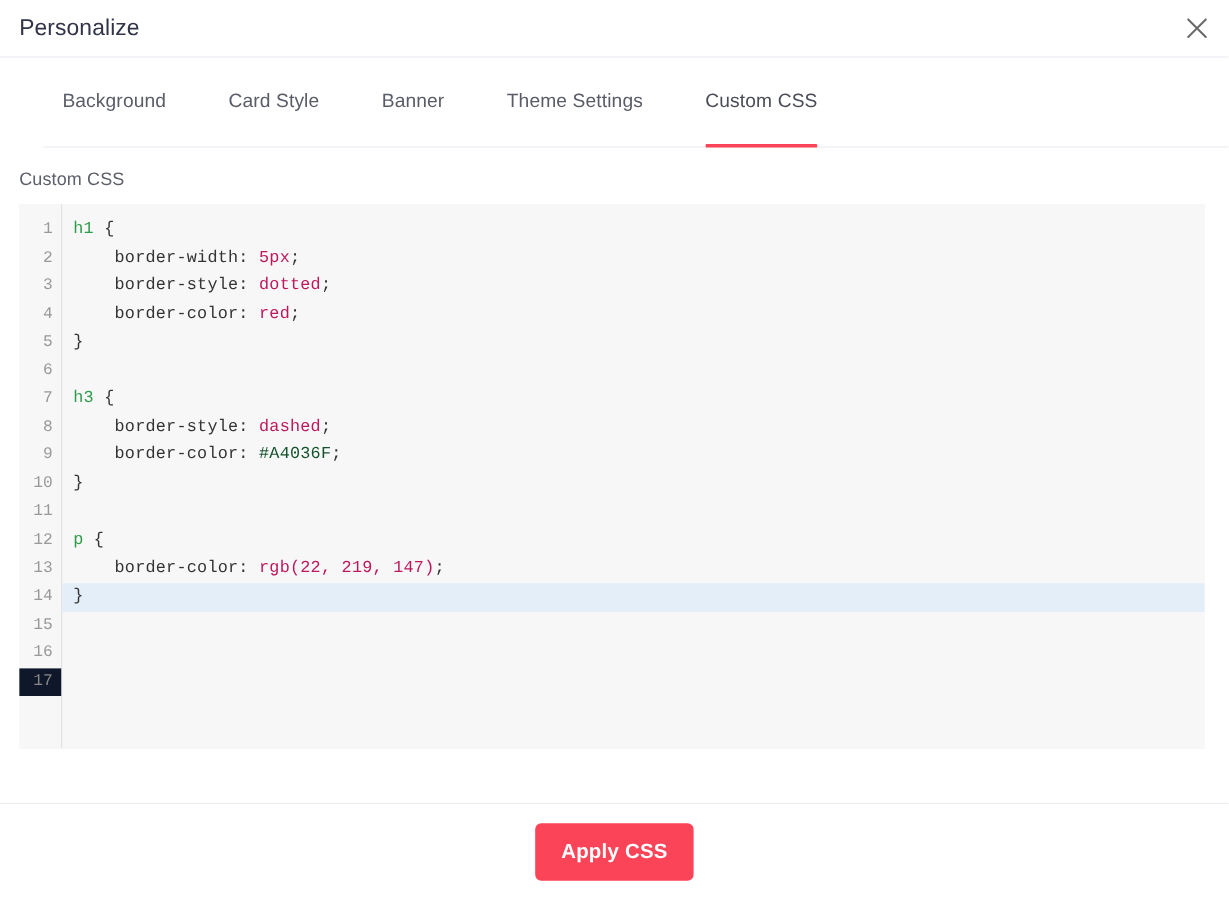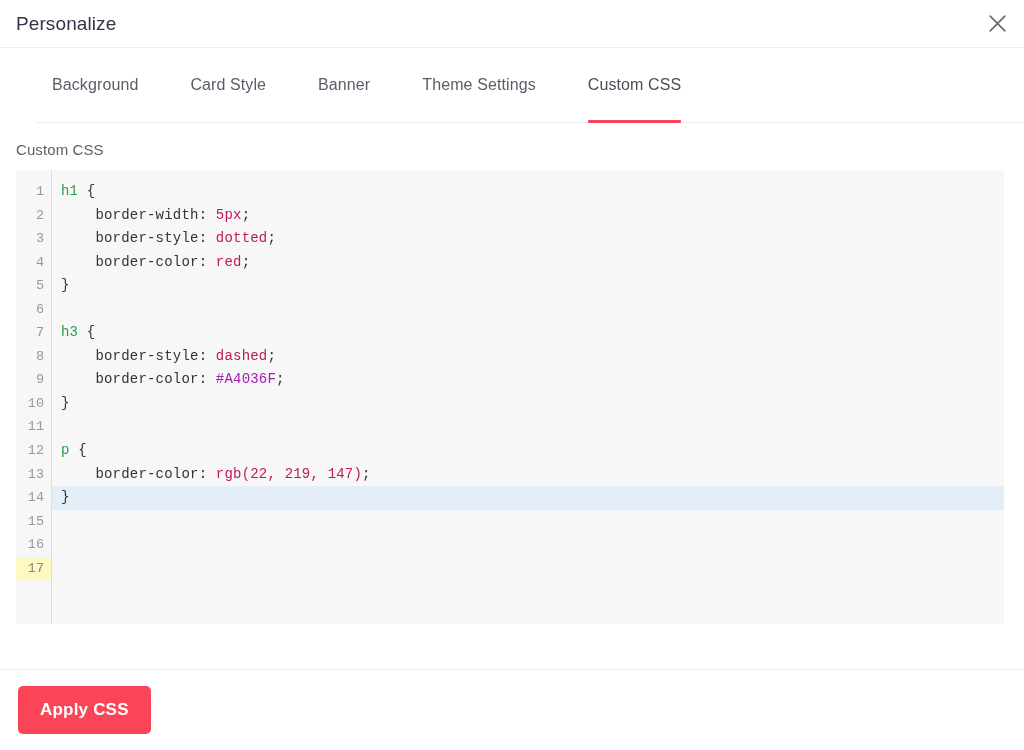--- a/index.html
+++ b/index.html
@@ -132,21 +132,21 @@
     color: #999999;
     font-size: 13.5px;
     line-height: 23.55px;
     user-select: none;
   }
   .gutter .ln {
     padding-right: 7px;
     height: 23.55px;
   }
   .gutter .ln.current {
-    background: #fef9c3;
+    background: #0f172a;
     color: #888;
   }
   .code-area {
     flex: 1 1 auto;
     padding-top: 10px;
     position: relative;
     background: #f7f7f7;
     overflow: hidden;
   }
   .code-line {
@@ -156,30 +156,30 @@
     white-space: pre;
     color: #333333;
     letter-spacing: 0.2px;
   }
   .code-line.current {
     background: #e4eef8;
   }
   .tok-sel  { color: #2e9c4a; }
   .tok-prop { color: #333333; }
   .tok-val  { color: #be185d; }
-  .tok-hex  { color: #a21caf; }
+  .tok-hex  { color: #14532d; }
   .tok-pun  { color: #333333; }
 
   
   .dialog-footer {
     flex: 0 0 81px;
     border-top: 1px solid #ebedf2;
     display: flex;
     align-items: center;
-    justify-content: flex-start;
+    justify-content: center;
     padding: 0 18px;
   }
   .apply-button {
     background: #fb4458;
     color: #ffffff;
     border: none;
     border-radius: 5px;
     font-size: 17px;
     font-weight: bold;
     font-family: "Liberation Sans", sans-serif;

